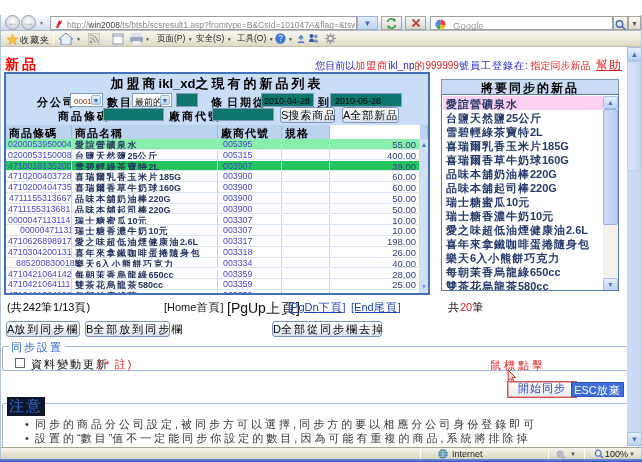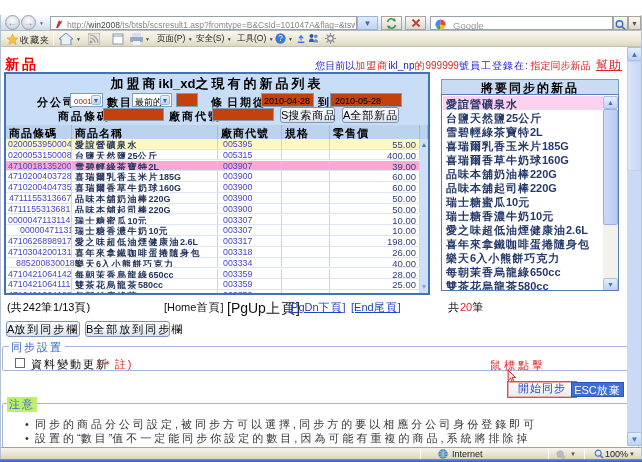--- a/index.html
+++ b/index.html
@@ -32,21 +32,21 @@
 .dar{color:#444;font-size:5px}
 .sep{top:33px;width:1px;height:12px;background:#c0bba8;border-right:1px solid #fff}
 
 #page{left:1px;top:47px;width:640px;height:400px;background:#fff;overflow:hidden}
 #np{color:#f00;font-weight:bold;font-size:14px}
 
 #mbox{left:4px;top:25px;width:425px;height:223px;border:2px solid #4472b8;background:#c9ddf7}
 .lbl{font-size:11px;color:#000;white-space:nowrap;font-weight:bold}
 .sel{background:#fff;border:1px solid #7f9db9;font-size:10px}
 .sarr{position:absolute;right:1px;top:1px;width:10px;bottom:1px;background:linear-gradient(180deg,#e8f0fc,#c0d4f0);border:1px solid #9ab8e0;border-radius:2px;color:#3a6ab8;font-size:7px;text-align:center;line-height:10px}
-.inp{background:#c2410c;border:1px solid #7f9db9;font-size:10px}
+.inp{background:#0f766e;border:1px solid #7f9db9;font-size:10px}
 .xpb{background:linear-gradient(180deg,#fefefe 0%,#eef2f8 55%,#d7e0ec 100%);border:1px solid #7b94b8;border-radius:3px;text-align:center;font-size:11px;color:#000;white-space:nowrap}
 
 #tbl{left:4px;top:78px;width:425px;height:170px;border-left:2px solid #4472b8;border-right:2px solid #4472b8;border-bottom:2px solid #4472b8;background:#fff;overflow:hidden}
 .th{position:absolute;top:0;height:14px;background:#bcd3ee;font-weight:bold;font-size:11px;color:#000;border-right:1px solid #9fbcdf;padding:1px 0 0 3px;overflow:hidden;white-space:nowrap}
 .tr{position:absolute;height:10.5px;font-size:9px;overflow:hidden;white-space:nowrap}
 .c1{color:#4646c8;font-size:8.8px}
 .c2{color:#25355e;font-weight:bold}
 .c3{color:#33427c;font-size:9.5px}
 .cell{position:absolute;top:0;height:10.5px;border-right:1px solid #c4d4ea;padding-left:3px;overflow:hidden}
 
@@ -176,37 +176,36 @@
 <div class="a inp" style="left:102px;top:61px;width:61px;height:13px"></div>
 <span class="a lbl" style="left:168px;top:62px"><span class="k1">廠商代號</span></span>
 <div class="a inp" style="left:211px;top:61px;width:62px;height:13px"></div>
 <div class="a xpb" style="left:279px;top:60px;width:55px;height:16px;line-height:15px">S<span class="k05">搜索商品</span></div>
 <div class="a xpb" style="left:341px;top:60px;width:57px;height:16px;line-height:15px">A<span class="k05">全部新品</span></div>
 <div class="a" id="tbl" style="left:3px;top:78px;width:426px;height:170px">
 <div class="th" style="left:0px;width:66px"><span class="k05">商品條碼</span></div>
 <div class="th" style="left:66px;width:146px"><span class="k05">商品名稱</span></div>
 <div class="th" style="left:212px;width:64px"><span class="k05">廠商代號</span></div>
 <div class="th" style="left:276px;width:48px"><span class="k05">規格</span></div>
-<div class="th" style="left:324px;width:90px"><span class="k05">零售價</span></div>
 <div class="th" style="left:414px;width:8px"></div>
-<div class="tr" style="top:14.0px;left:0;width:422px;background:#fef9c3;border-bottom:1px solid #dbe6f4">
+<div class="tr" style="top:14.0px;left:0;width:422px;background:#86efac;border-bottom:1px solid #dbe6f4">
 <span class="cell" style="left:0;width:66px;padding-left:2px"><span class="c1">0200053950004</span></span>
 <span class="cell" style="left:66px;width:146px"><span class="c2"><span class="kt">愛誼營礦泉水</span></span></span>
 <span class="cell" style="left:212px;width:64px"><span class="c1" style="padding-left:2px">005395</span></span>
 <span class="cell" style="left:276px;width:48px"></span>
 <span class="cell" style="left:324px;width:90px;text-align:right;padding-right:3px"><span class="c3">55.00</span></span>
 </div>
 <div class="tr" style="top:24.8px;left:0;width:422px;background:#fff;border-bottom:1px solid #dbe6f4">
 <span class="cell" style="left:0;width:66px;padding-left:2px"><span class="c1">0200053150008</span></span>
 <span class="cell" style="left:66px;width:146px"><span class="c2"><span class="kt">台鹽天然鹽</span>25<span class="kt">公斤</span></span></span>
 <span class="cell" style="left:212px;width:64px"><span class="c1" style="padding-left:2px">005315</span></span>
 <span class="cell" style="left:276px;width:48px"></span>
 <span class="cell" style="left:324px;width:90px;text-align:right;padding-right:3px"><span class="c3">400.00</span></span>
 </div>
-<div class="tr" style="top:35.6px;left:0;width:422px;background:#f9a8d4;border-bottom:1px solid #dbe6f4">
+<div class="tr" style="top:35.6px;left:0;width:422px;background:#22c55e;border-bottom:1px solid #dbe6f4">
 <span class="cell" style="left:0;width:66px;padding-left:2px"><span class="c1">4710018135200</span></span>
 <span class="cell" style="left:66px;width:146px"><span class="c2"><span class="kt">雪碧輕綠茶寶特</span>2L</span></span>
 <span class="cell" style="left:212px;width:64px"><span class="c1" style="padding-left:2px">003907</span></span>
 <span class="cell" style="left:276px;width:48px"></span>
 <span class="cell" style="left:324px;width:90px;text-align:right;padding-right:3px"><span class="c3">39.00</span></span>
 </div>
 <div class="tr" style="top:46.4px;left:0;width:422px;background:#fff;border-bottom:1px solid #dbe6f4">
 <span class="cell" style="left:0;width:66px;padding-left:2px"><span class="c1">4710200403728</span></span>
 <span class="cell" style="left:66px;width:146px"><span class="c2"><span class="kt">喜瑞爾乳香玉米片</span>185G</span></span>
 <span class="cell" style="left:212px;width:64px"><span class="c1" style="padding-left:2px">003900</span></span>
@@ -316,33 +315,34 @@
 <div class="li" style="top:169px;"><span class="k05">每朝茉香烏龍綠</span>650cc</div>
 <div class="li" style="top:183px;"><span class="k05">雙茶花烏龍茶</span>580cc</div>
 <div class="a" style="left:161px;top:1px;width:15px;height:194px;background:#f2f1ec"></div>
 <div class="a sbb" style="left:161px;top:1px;width:15px;height:13px;font-size:7px;line-height:12px">▲</div>
 <div class="a" style="left:161px;top:14px;width:15px;height:116px;background:linear-gradient(90deg,#cdd9f8,#b9cbf4);border:1px solid #97b0e0;border-radius:2px"></div>
 <div class="a sbb" style="left:161px;top:183px;width:15px;height:13px;font-size:7px;line-height:12px">▼</div>
 </div>
 <div class="a" style="left:447px;top:253px;font-size:11px"><span class="k05">共</span><span style="color:#e02222">20</span><span class="k05">筆</span></div>
 <div class="a xpb" style="left:5px;top:274px;width:74px;height:16px;line-height:15px">A<span class="k1">放到同步欄</span></div>
 <div class="a xpb" style="left:84px;top:274px;width:85px;height:16px;line-height:15px">B<span class="k1">全部放到同步欄</span></div>
+<div class="a xpb" style="left:271px;top:274px;width:110px;height:16px;line-height:15px">D<span class="k1">全部從同步欄去掉</span></div>
 <div class="a" style="left:1px;top:299px;width:637px;height:25px;border:1px solid #a3b8d8;border-radius:2px"></div>
 <div class="a" style="left:8px;top:293px;background:#fff;padding:0 2px;font-size:11px;color:#3366cc"><span class="k1">同步設置</span></div>
 <div class="a" style="left:14px;top:311px;width:10px;height:10px;background:#fff;border:1px solid #667"></div>
 <span class="a" style="left:30px;top:310px;font-size:11px"><span class="k1">資料變動更新</span></span>
 <span class="a" style="left:97px;top:310px;font-size:11px;color:#e02222">(<span class="k1">＊註</span>)</span>
 <div class="a" style="left:489px;top:311px;font-size:11px;color:#e02222"><span class="k3">鼠標點擊</span></div>
 <svg class="a" style="left:506px;top:323px" width="11" height="12" viewBox="0 0 11 12">
         <path d="M1 0 L8.5 7.5 L5.1 7.7 L7.1 11.3 L5.5 12 L3.6 8.3 L1.2 10.7 Z" fill="#f6dcdc" stroke="#c03030" stroke-width="1"></path>
       </svg>
 <div class="a" style="left:506px;top:334px;width:70px;height:17px;border:1px solid #cc5555;box-shadow:inset 0 0 0 1px #eda8a8;background:linear-gradient(180deg,#fff,#e8e8f2);text-align:center;font-size:11px;color:#2244cc;line-height:13px"><span class="k05">開始同步</span></div>
 <div class="a" style="left:570px;top:335px;width:53px;height:15px;background:#3e6fd8;border:1px solid #2c55b8;text-align:center;font-size:11px;color:#fff;line-height:14px">ESC<span class="k05">放棄</span></div>
 <div class="a" style="left:1px;top:356px;width:637px;height:60px;border:1px solid #a3b8d8;border-radius:2px"></div>
-<div class="a" style="left:6px;top:350px;background:#bef264;padding:0 2px;font-size:11px;color:#3366cc"><span class="k1">注意</span></div>
+<div class="a" style="left:6px;top:350px;background:#0f172a;padding:0 2px;font-size:15px;color:#3366cc"><span class="k1">注意</span></div>
 <div class="a" style="left:24px;top:370px;font-size:11px;color:#333;white-space:nowrap">•&nbsp; <span class="k3">同步的商品分公司設定</span>, <span class="k3">被同步方可以選擇</span>, <span class="k3">同步方的要以相應分公司身份登錄即可</span></div>
 <div class="a" style="left:24px;top:384px;font-size:11px;color:#333;white-space:nowrap">•&nbsp; <span class="k3">設置的</span>“<span class="k3">數目</span>”<span class="k3">值不一定能同步你設定的數目</span>, <span class="k3">因為可能有重複的商品</span>, <span class="k3">系統將排除掉</span></div>
 <div class="a" id="vsb" style="left:626px;top:0;width:15px;height:399px;background:#ccd9f4"></div>
 <div class="a sbb" style="left:626px;top:0px;width:15px;height:14px;font-size:8px;line-height:13px">▲</div>
 <div class="a" style="left:626px;top:14px;width:15px;height:110px;background:linear-gradient(90deg,#dce6fa,#c6d5f4);border:1px solid #c0d0f0;border-radius:2px"></div>
 <div class="a sbb" style="left:626px;top:385px;width:15px;height:14px;font-size:8px;line-height:13px">▼</div>
   </div>
 
   <div class="a" id="sbar">
     <div style="position:absolute;left:420px;top:1px;width:1px;height:10px;background:#c8c4b4;border-right:1px solid #fff"></div>

